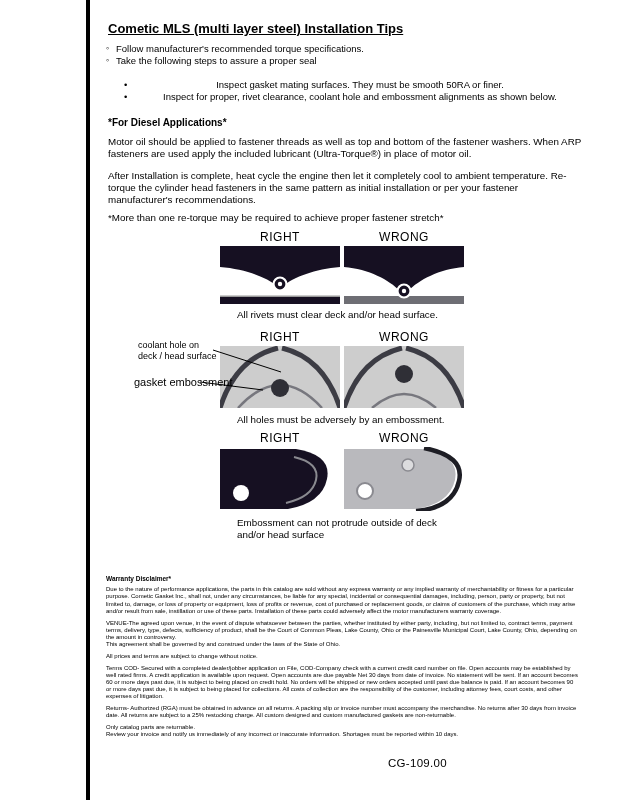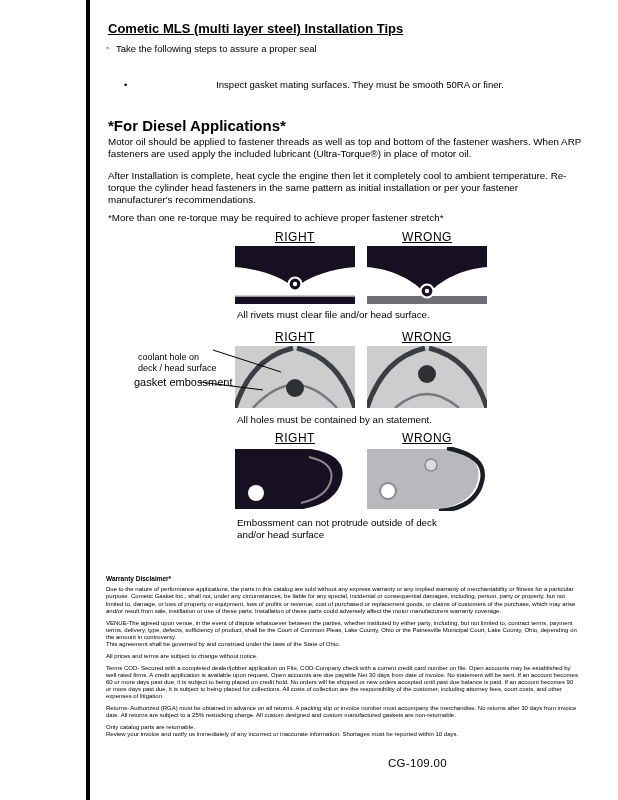--- a/index.html
+++ b/index.html
@@ -13,57 +13,59 @@
 
   .title { position:absolute; left:108px; top:21px; font-size:13px; font-weight:bold; text-decoration:underline; white-space:nowrap; }
 
   .bullets { position:absolute; left:106px; top:43px; font-size:9.5px; line-height:12px; list-style:none; width:480px; }
   .bullets li { position:relative; padding-left:10px; }
   .bullets li::before { content:"\25E6"; position:absolute; left:0; top:-1px; font-size:9px; }
   .subbullets { position:absolute; left:124px; top:79px; font-size:9.5px; line-height:12px; list-style:none; width:462px; }
   .subbullets li { position:relative; padding-left:10px;text-align:center; }
   .subbullets li::before { content:"\2022"; position:absolute; left:0; top:0; }
 
-  .diesel-heading { position:absolute; left:108px; top:117px; font-size:15px; font-weight:bold;text-align:right; }
+  .diesel-heading { position:absolute; left:108px; top:117px; font-size:10px; font-weight:bold;text-align:right; }
   .para { position:absolute; left:108px; width:474px; font-size:9.8px; line-height:11.8px; }
   .para1 { top:136px; }
   .para2 { top:170px; }
   .note { position:absolute; left:108px; top:212px; font-size:9.8px;text-align:center; }
 
-  .drow { position:absolute; left:235px; width:256px; display:flex; gap:12px;text-decoration:underline; }
+  .drow { position:absolute; left:220px; width:256px; display:flex; gap:4px; }
   .drow1 { top:230px; } .drow2 { top:330px; } .drow3 { top:431px; }
   .dcol { width:120px; text-align:center; }
   .dlabel { font-size:12px; letter-spacing:0.5px; margin-bottom:2px; }
   .dimg { display:block; }
   .dcaption { position:absolute; left:237px; font-size:9.8px; line-height:11.5px; }
   .cap1 { top:309px; } .cap2 { top:414px; } .cap3 { top:517px; width:225px; }
 
-  .ann1 { position:absolute; left:138px; top:340px; width:90px; font-size:9px; line-height:10.5px; white-space:pre-line;margin-top:12px; }
+  .ann1 { position:absolute; left:138px; top:340px; width:90px; font-size:9px; line-height:10.5px; white-space:pre-line; }
   .ann2 { position:absolute; left:134px; top:376px; font-size:11px; }
   .ann-lines { position:absolute; left:95px; top:336px; }
 
   .disclaimer { position:absolute; left:106px; top:575px; width:474px; font-size:6px; line-height:7.2px; }
   .disclaimer h3 { font-size:6.5px; font-weight:bold; margin-bottom:4px; }
   .disclaimer p { margin-bottom:4.5px; white-space:pre-line; }
 
   .footer { position:absolute; left:388px; top:757px; font-size:11.5px; letter-spacing:0.3px; }
 </style>
 </head>
 <body>
 
 <div class="page">
   <div class="left-rule"></div>
 
   <h1 class="title">Cometic MLS (multi layer steel) Installation Tips</h1>
 
   <ul class="bullets">
+    <li>Follow manufacturer's recommended torque specifications.</li>
     <li>Take the following steps to assure a proper seal</li>
   </ul>
   <ul class="subbullets">
     <li>Inspect gasket mating surfaces.  They must be smooth 50RA or finer.</li>
+    <li>Inspect for proper, rivet clearance, coolant hole and embossment alignments as shown below.</li>
   </ul>
 
   <h2 class="diesel-heading">*For Diesel Applications*</h2>
   <p class="para para1">Motor oil should be applied to fastener threads as well as top and bottom of the fastener washers. When ARP fasteners are used apply the included lubricant (Ultra-Torque®) in place of motor oil.</p>
   <p class="para para2">After Installation is complete, heat cycle the engine then let it completely cool to ambient temperature. Re-torque the cylinder head fasteners in the same pattern as initial installation or per your fastener manufacturer's recommendations.</p>
   <p class="note">*More than one re-torque may be required to achieve proper fastener stretch*</p>
 
   <div class="drow drow1">
     <div class="dcol">
       <div class="dlabel">RIGHT</div>
@@ -80,21 +82,21 @@
       <div class="dlabel">WRONG</div>
       <svg class="dimg" width="120" height="58" viewBox="0 0 120 58">
         <rect width="120" height="58" fill="#ffffff"></rect>
         <path d="M0,0 H120 V21 C95,23 75,34 64,45 L56,45 C45,34 25,23 0,21 Z" fill="#161022"></path>
         <rect x="0" y="50" width="120" height="8" fill="#6e6e74"></rect>
         <circle cx="60" cy="45" r="6.5" fill="#161022" stroke="#ffffff" stroke-width="2.2"></circle>
         <circle cx="60" cy="45" r="2.2" fill="#ffffff"></circle>
       </svg>
     </div>
   </div>
-  <p class="dcaption cap1">All rivets must clear file and/or head surface.</p>
+  <p class="dcaption cap1">All rivets must clear deck and/or head surface.</p>
 
   <div class="drow drow2">
     <div class="dcol">
       <div class="dlabel">RIGHT</div>
       <svg class="dimg" width="120" height="62" viewBox="0 0 120 62">
         <rect width="120" height="62" fill="#cdcdcd"></rect>
         <path d="M0,62 Q16,12 58,2" fill="none" stroke="#3c3c44" stroke-width="5"></path>
         <path d="M120,62 Q104,12 62,2" fill="none" stroke="#3c3c44" stroke-width="5"></path>
         <path d="M18,62 Q60,16 102,62" fill="none" stroke="#77777e" stroke-width="2.5"></path>
         <circle cx="60" cy="42" r="9" fill="#2f2f36"></circle>
@@ -111,21 +113,21 @@
       </svg>
     </div>
   </div>
   <div class="ann1">coolant hole on
 deck / head surface</div>
   <div class="ann2">gasket embossment</div>
   <svg class="ann-lines" width="210" height="62" viewBox="0 0 210 62">
     <line x1="118" y1="14" x2="186" y2="36" stroke="#000" stroke-width="1"></line>
     <line x1="105" y1="46" x2="168" y2="54" stroke="#000" stroke-width="1"></line>
   </svg>
-  <p class="dcaption cap2">All holes must be contained by an statement.</p>
+  <p class="dcaption cap2">All holes must be adversely by an embossment.</p>
 
   <div class="drow drow3">
     <div class="dcol">
       <div class="dlabel">RIGHT</div>
       <svg class="dimg" width="120" height="64" viewBox="0 0 120 64">
         <rect width="120" height="64" fill="#ffffff"></rect>
         <path d="M0,2 H76 Q112,8 107,32 Q102,56 68,62 H0 Z" fill="#161022"></path>
         <path d="M74,10 Q100,16 96,33 Q92,50 66,56" fill="none" stroke="#8a8a90" stroke-width="2"></path>
         <circle cx="21" cy="46" r="8" fill="#ffffff"></circle>
       </svg>

